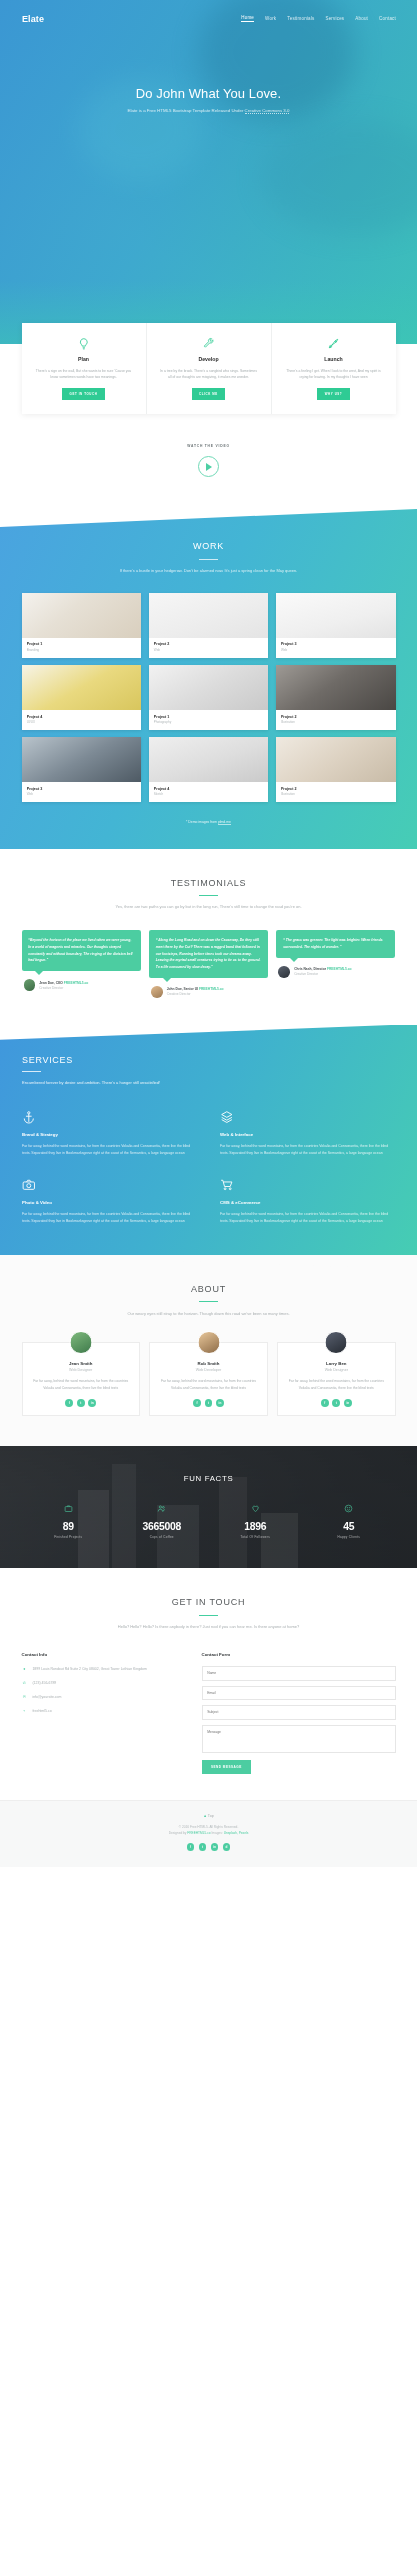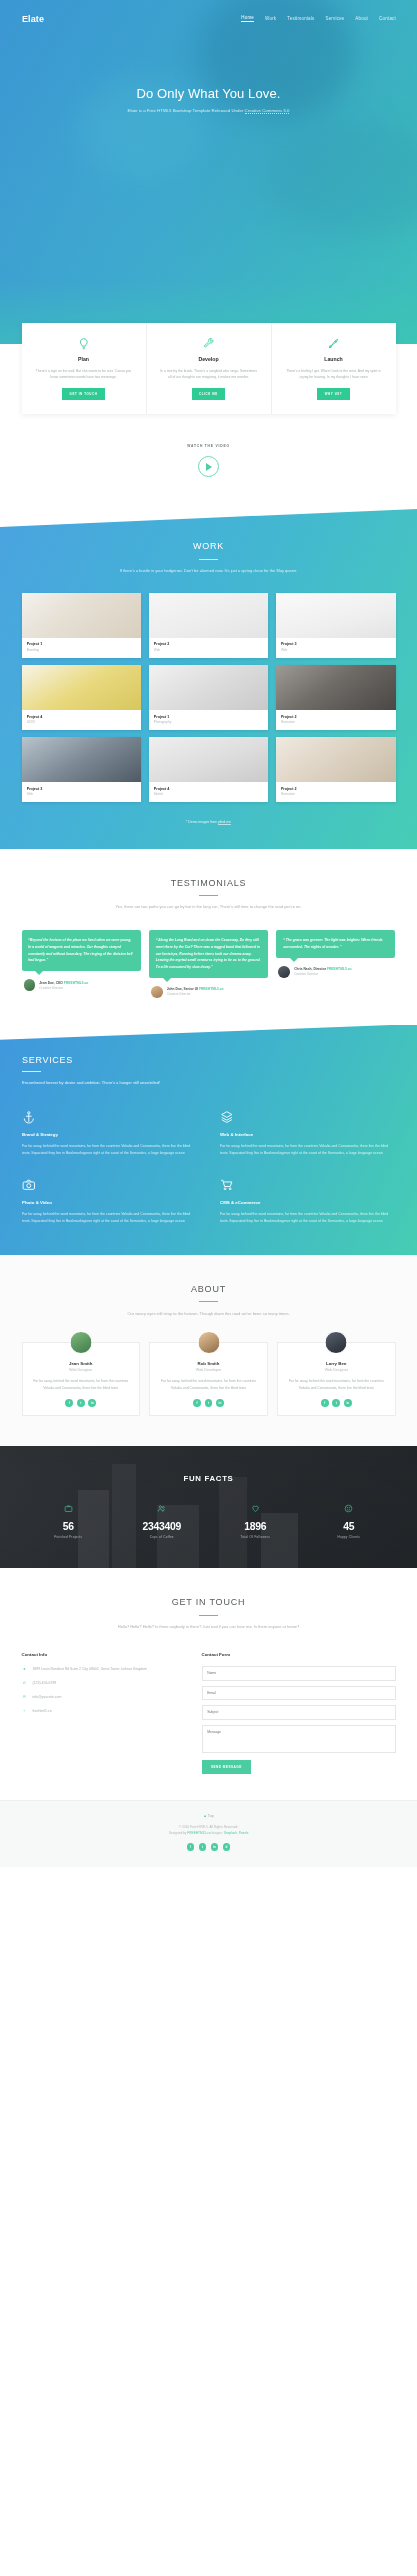--- a/index.html
+++ b/index.html
@@ -225,21 +225,21 @@
       linear-gradient(160deg,#8a8f94 0%,#5d646b 30%,#3c4248 60%,#262a2e 100%);
     overflow:hidden;
   }
   .bldg { position:absolute; bottom:0; background:rgba(255,255,255,.07); }
   .b1{left:78px;width:31px;height:78px;}
   .b2{left:112px;width:24px;height:104px;background:rgba(255,255,255,.05);}
   .b3{left:157px;width:42px;height:63px;background:rgba(255,255,255,.06);}
   .b4{left:219px;width:28px;height:91px;background:rgba(255,255,255,.05);}
   .b5{left:261px;width:37px;height:55px;background:rgba(255,255,255,.07);}
   .facts-title { text-align:center; position:relative; z-index:2; }
-  .facts-title h2 { color:#fff; font-size:7.8px; font-weight:bold; letter-spacing:0.7px; }
+  .facts-title h2 { color:#fff; font-size:7.8px; font-weight:normal; letter-spacing:0.7px; }
   .facts-grid { width:374px; margin:21px auto 0; display:grid; grid-template-columns:repeat(4,1fr); position:relative; z-index:2; }
   .fact { text-align:center; }
   .fact-icon { height:11.5px; margin-bottom:5.2px; }
   .fact-icon svg { width:9px;height:9px; stroke:#4ccda1; fill:none; stroke-width:1.6; }
   .fact-num { color:#fff; font-size:10.4px; font-weight:bold; letter-spacing:-0.3px; }
   .fact-label { color:rgba(255,255,255,.6); font-size:3px; letter-spacing:0.3px; margin-top:3.7px; }
 
   
   .contact { background:#fff; padding:29px 0 26px; }
   .contact-cols { width:374px; margin:21px auto 0; display:grid; grid-template-columns:157px 1fr; gap:23px; }
@@ -283,21 +283,21 @@
       <a class="nav-item active">Home</a>
       <a class="nav-item">Work</a>
       <a class="nav-item">Testimonials</a>
       <a class="nav-item">Services</a>
       <a class="nav-item">About</a>
       <a class="nav-item">Contact</a>
     </nav>
   </div>
 
   <div class="hero-copy">
-    <h1 class="hero-title">Do Only What You Love.</h1>
+    <h1 class="hero-title">Do John What You Love.</h1>
     <p class="hero-sub">
       <span>Elate is a Free HTML5 Bootstrap Template Released Under </span><a class="u">Creative Commons 3.0</a>
     </p>
   </div>
 </section>
 
 <div style="position:relative; margin-top:-52px; z-index:20;">
 <div class="cards-wrap">
 
   <div class="card">
@@ -597,33 +597,33 @@
   </div>
 
   <div class="facts-grid">
     <div class="fact">
       <div class="fact-icon">
         <svg viewBox="0 0 24 24">
             <rect x="3" y="7" width="18" height="13" rx="2"></rect>
             <path d="M9 7V5h6v2"></path>
           </svg>
       </div>
-      <div class="fact-num">56</div>
+      <div class="fact-num">89</div>
       <div class="fact-label">Finished Projects</div>
     </div>
     <div class="fact">
       <div class="fact-icon">
         <svg viewBox="0 0 24 24">
             <circle cx="9" cy="8" r="3"></circle>
             <path d="M3 20a6 6 0 0 1 12 0"></path>
             <circle cx="17" cy="9" r="2.4"></circle>
             <path d="M16 20a5 5 0 0 1 5-5"></path>
           </svg>
       </div>
-      <div class="fact-num">2343409</div>
+      <div class="fact-num">3665008</div>
       <div class="fact-label">Cups of Coffee</div>
     </div>
     <div class="fact">
       <div class="fact-icon">
         <svg viewBox="0 0 24 24">
             <path d="M12 20s-7-4.6-7-9.3A3.7 3.7 0 0 1 12 8a3.7 3.7 0 0 1 7 2.7C19 15.4 12 20 12 20z" stroke-linejoin="round"></path>
           </svg>
       </div>
       <div class="fact-num">1896</div>
       <div class="fact-label">Total Of Followers</div>

